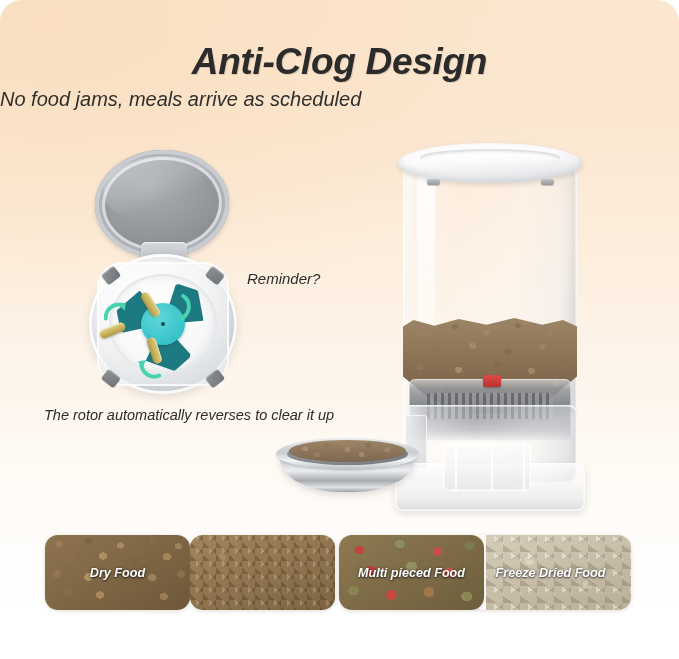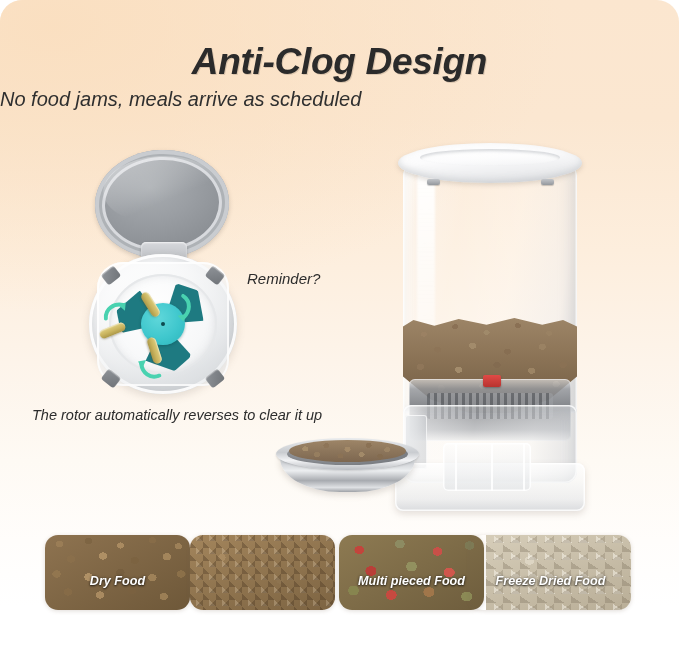--- a/index.html
+++ b/index.html
@@ -35,21 +35,21 @@
     font-size:37px;font-weight:bold;font-style:italic;
     letter-spacing:-.3px;color:#2b2b2b;
     text-shadow:1px 1px 0 rgba(150,130,110,.30);
     white-space:nowrap;
   }
   .subtitle{
     position:absolute;left:0;top:88px;width:679px;
     font-size:20px;font-style:italic;color:#2f2f2f;white-space:nowrap;
   }
   .rotor-caption{
-    position:absolute;left:32px;top:407px;
+    position:absolute;left:44px;top:407px;
     font-size:14.5px;font-style:italic;color:#2c2c2c;white-space:nowrap;
   }
   .clogged-label{
     position:absolute;left:247px;top:270px;
     font-size:15px;font-style:italic;color:#2c2c2c;white-space:nowrap;
   }
   .reminder{
     position:absolute;left:0;top:636px;width:679px;text-align:center;
     font-size:12.4px;font-style:italic;color:#232323;white-space:nowrap;
   }
@@ -303,21 +303,20 @@
   .swatch{
     position:absolute;top:0;width:145px;height:75px;border-radius:13px;
     overflow:hidden;box-shadow:0 1px 4px rgba(120,100,80,.22);
   }
   .sw-label{
     position:absolute;left:0;top:50%;transform:translateY(-50%);
     width:100%;text-align:center;
     font-size:12.6px;font-weight:bold;font-style:italic;color:#ffffff;
     text-shadow:0 1px 2px rgba(0,0,0,.65), 0 0 3px rgba(0,0,0,.45);
     white-space:nowrap;
-    margin-top:8px;
   }
   .tex-dry{
     width:100%;height:100%;
     background:
       radial-gradient(6px 5px at 10% 12%, #9a7d56 60%, transparent 61%),
       radial-gradient(6px 5px at 30% 8%, #7e6543 60%, transparent 61%),
       radial-gradient(6px 5px at 52% 14%, #a98a60 60%, transparent 61%),
       radial-gradient(6px 5px at 74% 7%, #876c48 60%, transparent 61%),
       radial-gradient(6px 5px at 92% 15%, #9d8058 60%, transparent 61%),
       radial-gradient(7px 6px at 18% 32%, #8a6f4b 60%, transparent 61%),

